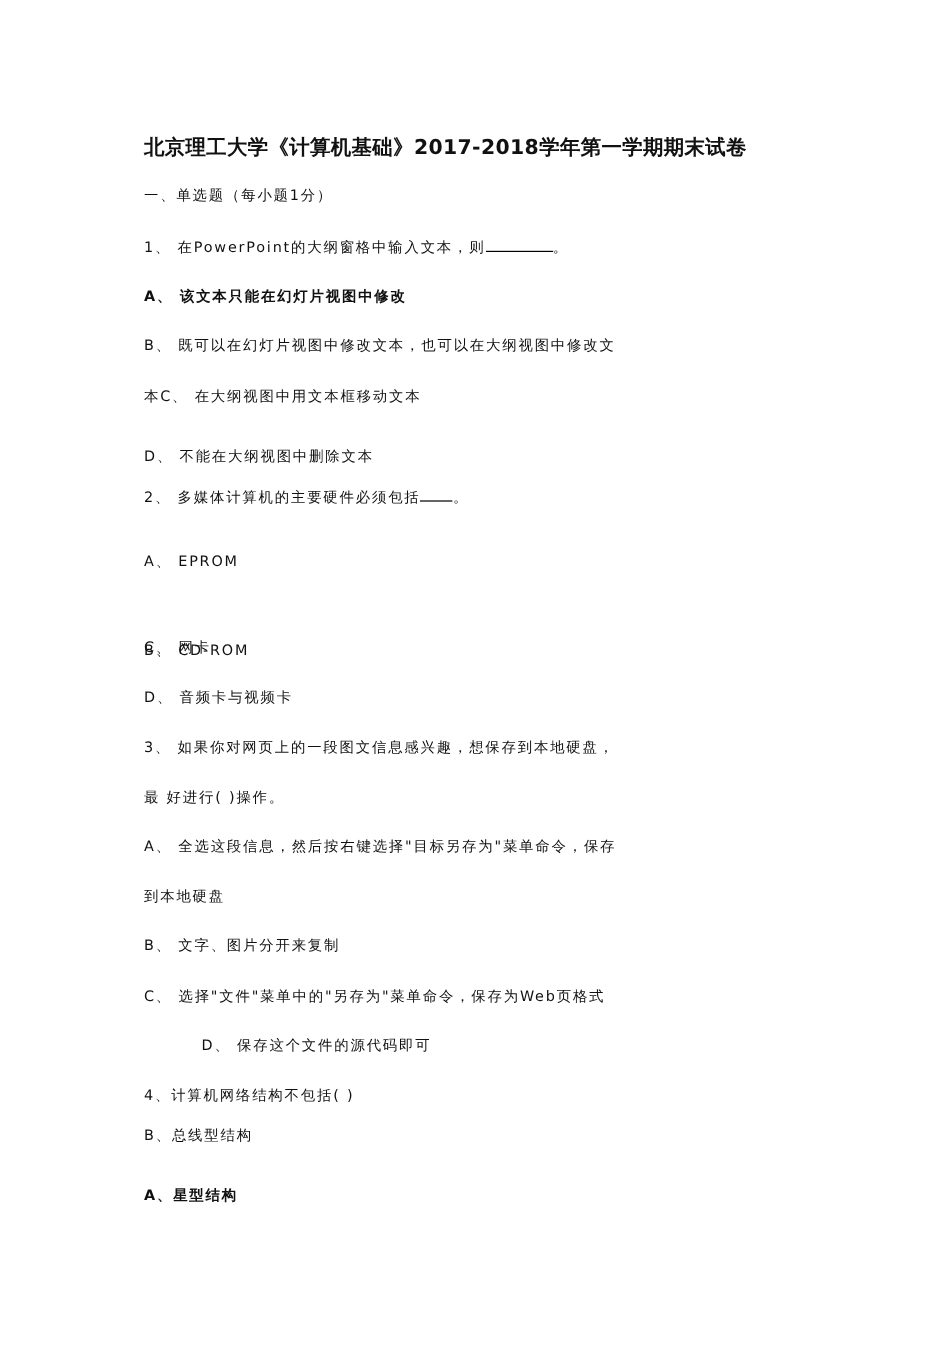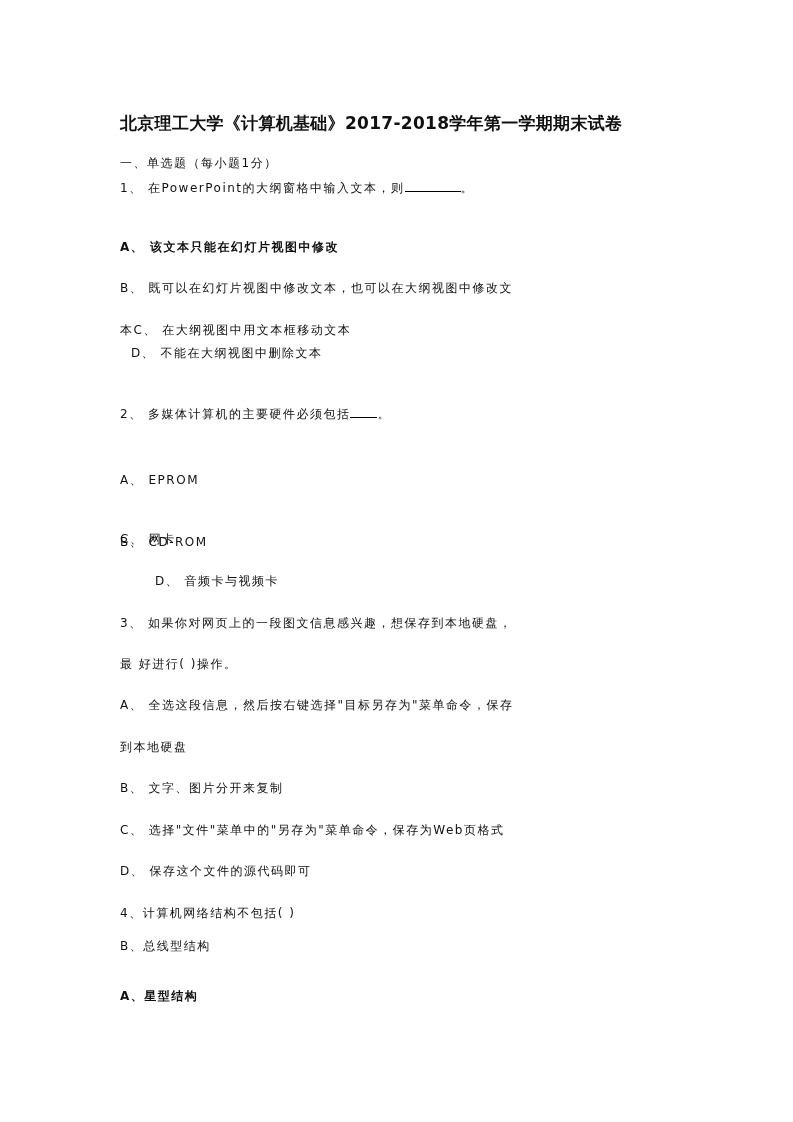--- a/index.html
+++ b/index.html
@@ -11,36 +11,36 @@
     .title { font-weight: bold; font-size: 17px; letter-spacing: 0.3px; left: 120px; }
     .blank { display: inline-block; border-bottom: 1.5px solid #000; height: 14px; vertical-align: baseline; }
   </style>
 </head>
 <body>
 
 <div class="page">
   <div class="line title" style="top:113px;">北京理工大学《计算机基础》2017-2018学年第一学期期末试卷</div>
   <div class="line" style="top:153px;">一、单选题（每小题1分）</div>
 
-  <div class="line" style="top:177px;"><span>1、 在PowerPoint的大纲窗格中输入文本，则</span><span class="blank" style="width:56px;"></span><span>。</span></div>
+  <div class="line" style="top:195px;"><span>1、 在PowerPoint的大纲窗格中输入文本，则</span><span class="blank" style="width:56px;"></span><span>。</span></div>
   <div class="line" style="top:237px;font-weight:bold;">A、 该文本只能在幻灯片视图中修改</div>
   <div class="line" style="top:320px;">本C、 在大纲视图中用文本框移动文本</div>
   <div class="line" style="top:278px;">B、 既可以在幻灯片视图中修改文本，也可以在大纲视图中修改文</div>
-  <div class="line" style="top:343px;margin-left:11px;">D、 不能在大纲视图中删除文本</div>
+  <div class="line" style="top:370px;">D、 不能在大纲视图中删除文本</div>
 
   <div class="line" style="top:403px;"><span> 2、 多媒体计算机的主要硬件必须包括</span><span class="blank" style="width:27px;"></span><span>。</span></div>
-  <div class="line" style="top:470px;">A、 EPROM</div>
+  <div class="line" style="top:458px;">A、 EPROM</div>
   <div class="line" style="top:487px;margin-top:45px;">B、 CD-ROM</div>
   <div class="line" style="top:529px;">C、 网卡</div>
-  <div class="line" style="top:571px;margin-left:35px;">D、 音频卡与视频卡</div>
+  <div class="line" style="top:571px;">D、 音频卡与视频卡</div>
 
   <div class="line" style="top:613px;">3、 如果你对网页上的一段图文信息感兴趣，想保存到本地硬盘，</div>
   <div class="line" style="top:654px;">最    好进行(    )操作。</div>
   <div class="line" style="top:695px;">A、 全选这段信息，然后按右键选择"目标另存为"菜单命令，保存</div>
   <div class="line" style="top:737px;">到本地硬盘</div>
   <div class="line" style="top:778px;">B、 文字、图片分开来复制</div>
   <div class="line" style="top:820px;">C、 选择"文件"菜单中的"另存为"菜单命令，保存为Web页格式</div>
-  <div class="line" style="top:861px;">D、 保存这个文件的源代码即可</div>
+  <div class="line" style="top:861px;margin-left:48px;">D、 保存这个文件的源代码即可</div>
 
   <div class="line" style="top:903px;">4、计算机网络结构不包括( )</div>
   <div class="line" style="top:986px;font-weight:bold;">A、星型结构</div>
   <div class="line" style="top:936px;">B、总线型结构</div>
 </div>
 
 </body></html>

